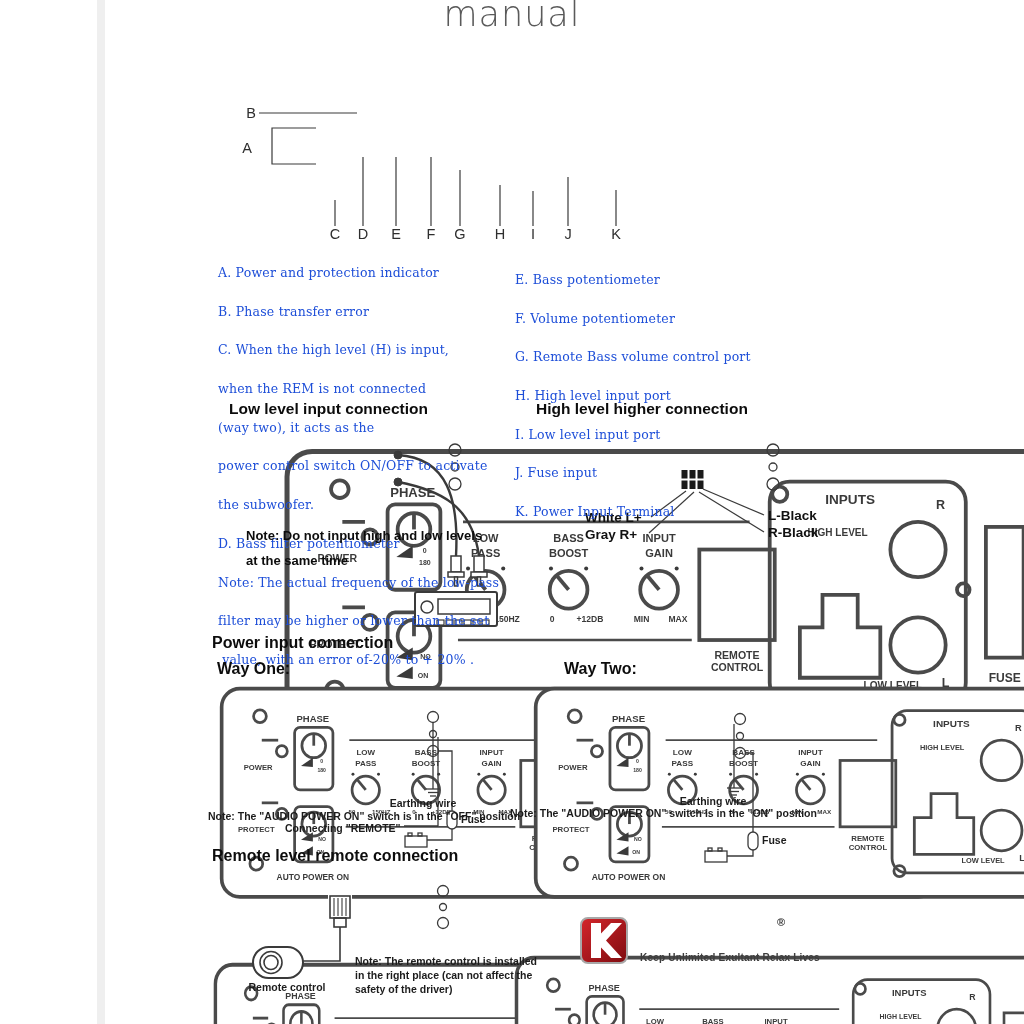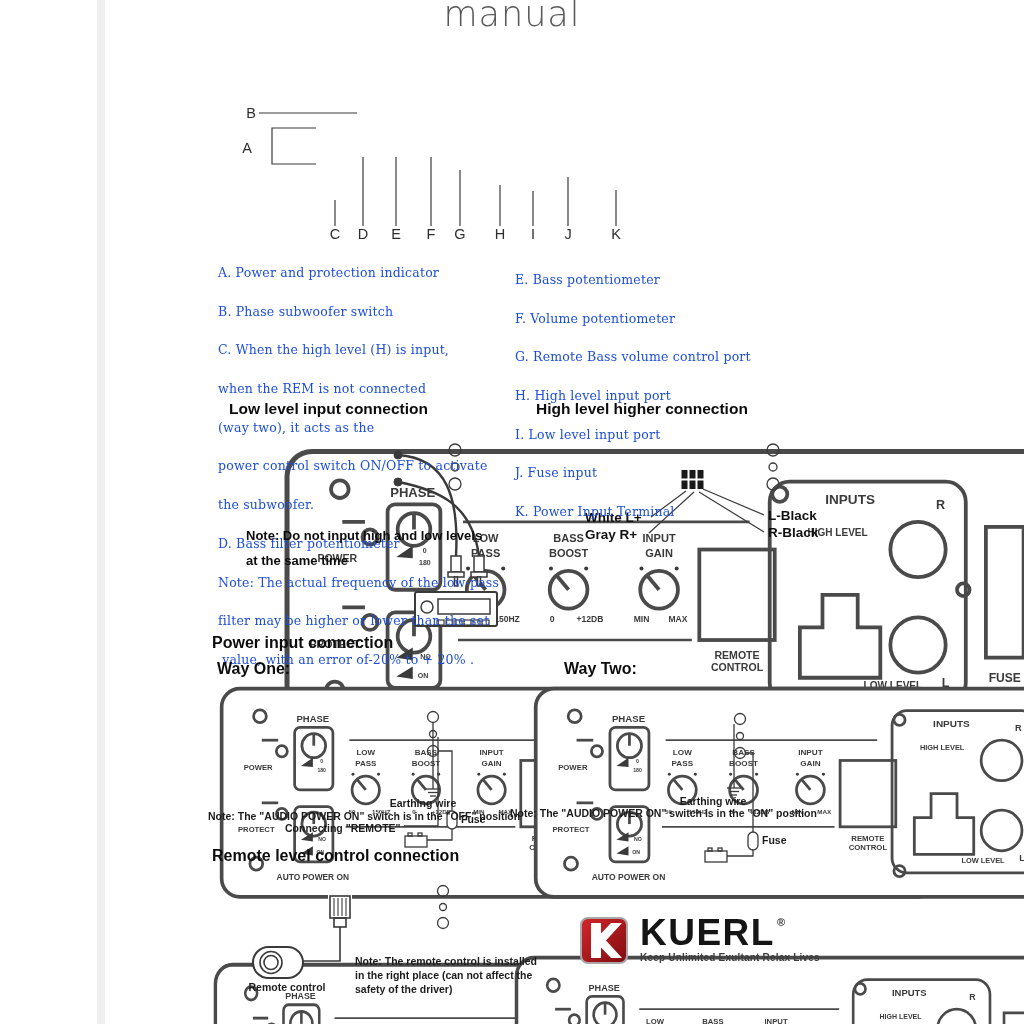--- a/index.html
+++ b/index.html
@@ -301,21 +301,21 @@
           <text x="355" y="965">Note: The remote control is installed</text>
           <text x="355" y="979">in the right place (can not affect the</text>
           <text x="355" y="993">safety of the driver)</text>
         </g>
       </g>
     </g>
   </svg>
 
   <div class="desc" style="left:218px;top:241px;">
     <div>A. Power and protection indicator</div>
-    <div>B. Phase subwoofer switch</div>
+    <div>B. Phase transfer error</div>
     <div>C. When the high level (H) is input,</div>
     <div>when the REM is not connected</div>
     <div>(way two), it acts as the</div>
     <div>power control switch ON/OFF to activate</div>
     <div>the subwoofer.</div>
     <div>D. Bass filter potentiometer</div>
     <div>Note: The actual frequency of the low-pass</div>
     <div>filter may be higher or lower than the set</div>
     <div> value, with an error of-20% to + 20% .</div>
   </div>
@@ -327,33 +327,32 @@
     <div>I. Low level input port</div>
     <div>J. Fuse input</div>
     <div>K. Power Input Terminal</div>
   </div>
 
   <div class="heading" style="left:229px;top:400px;">Low level input connection</div>
   <div class="heading" style="left:536px;top:400px;">High level higher connection</div>
   <div class="heading" style="left:212px;top:634px;font-size:16px;">Power input connection</div>
   <div class="heading" style="left:217px;top:660px;font-size:16px;">Way One:</div>
   <div class="heading" style="left:564px;top:660px;font-size:16px;">Way Two:</div>
-  <div class="heading" style="left:212px;top:847px;font-size:16px;">Remote level control connection</div>
+  <div class="heading" style="left:212px;top:847px;font-size:16px;">Remote level remote connection</div>
 
   <div class="heading" style="left:246px;top:528px;font-size:13px;font-weight:600;">Note: Do not input high and low levels</div>
   <div class="heading" style="left:246px;top:553px;font-size:13px;font-weight:600;text-align:right;">at the same time</div>
 
   <div class="logo">
     <svg class="kbox" viewBox="0 0 48 47">
       <defs>
         <linearGradient id="kg" x1="0" y1="0" x2="1" y2="1">
           <stop offset="0" stop-color="#d5262b"></stop>
           <stop offset="1" stop-color="#7e0c10"></stop>
         </linearGradient>
       </defs>
       <rect x="1" y="1" width="46" height="45" rx="7" fill="url(#kg)" stroke="#a8a8a8" stroke-width="2"></rect>
       <path d="M11,6 H21 V16.5 L31,6 H42 L26,23.5 L42,41 H31 L21,30.5 V41 H11 Z" fill="#fff"></path>
     </svg>
-    <span class="brand">KUERL</span>
     <span class="reg">®</span>
     <span class="tagline">Keep Unlimited Exultant Relax Lives</span>
   </div>
 </div>
 
 </body></html>

